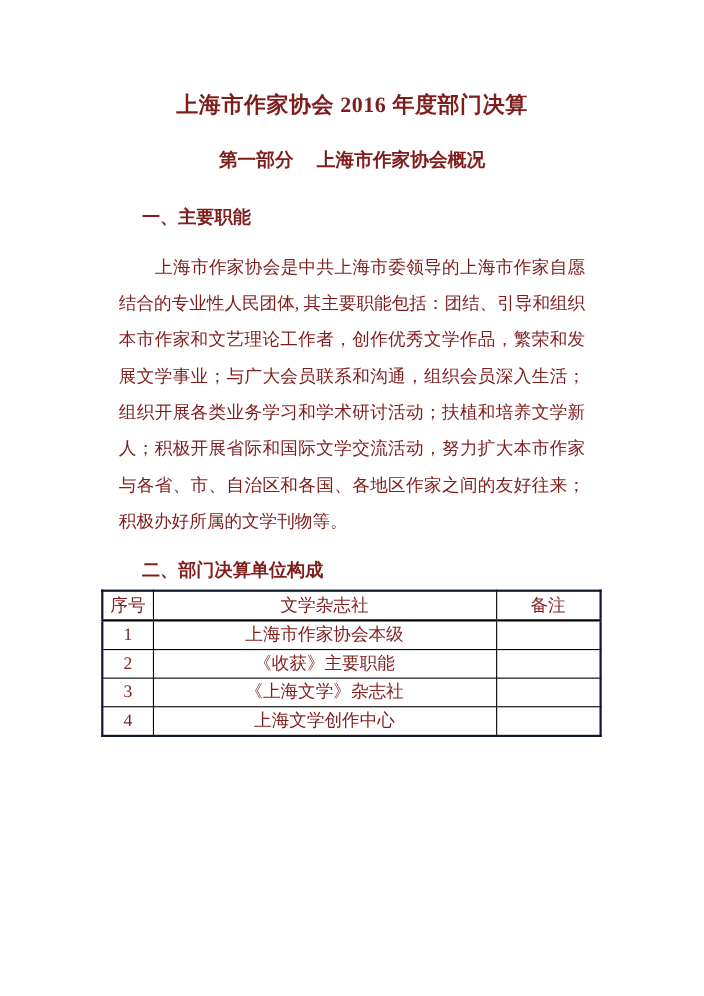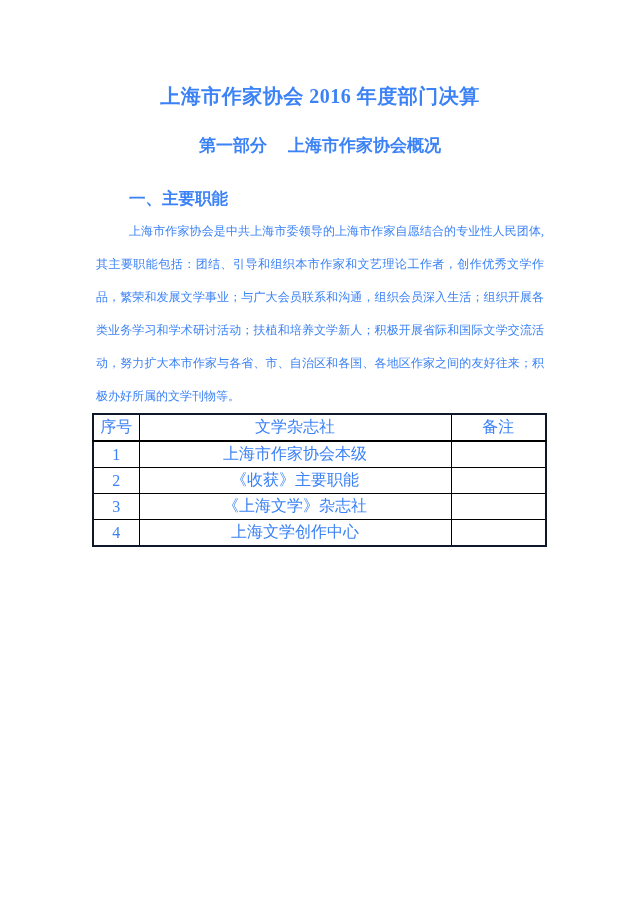--- a/index.html
+++ b/index.html
@@ -5,21 +5,21 @@
   html, body {
     margin: 0;
     padding: 0;
     background: #ffffff;
   }
   .page {
     position: relative;
     width: 640px;
     height: 679px;
     background: #ffffff;
-    color: #3b82f6;
+    color: #7f1d1d;
     overflow: hidden;
     font-family: "Liberation Serif", "DejaVu Serif", serif;
   }
   .content {
     padding: 80px 96px 0 96px;
   }
   .doc-title {
     font-family: "Liberation Serif", "DejaVu Serif", serif;
     font-size: 20px;
     line-height: 33px;
@@ -43,23 +43,23 @@
     font-size: 16.5px;
     line-height: 33px;
     font-weight: bold;
     text-indent: 33px;
     margin: 0;
   }
   .section-heading.first {
     margin-top: 20px;
   }
   .body-text {
-    margin: 0;
+    margin: 12px;
     font-family: "Liberation Serif", "DejaVu Serif", serif;
-    font-size: 12px;
+    font-size: 16px;
     line-height: 33px;
     text-indent: 33px;
     text-align: justify;
     text-justify: inter-character;
   }
   table.units {
     border-collapse: collapse;
     table-layout: fixed;
     width: 453px;
     margin-left: -4px;
@@ -95,20 +95,21 @@
 
     <div class="doc-part">
       <span>第一部分</span>
       <span>上海市作家协会概况</span>
     </div>
 
     <h2 class="section-heading first">一、主要职能</h2>
 
     <p class="body-text">上海市作家协会是中共上海市委领导的上海市作家自愿结合的专业性人民团体, 其主要职能包括：团结、引导和组织本市作家和文艺理论工作者，创作优秀文学作品，繁荣和发展文学事业；与广大会员联系和沟通，组织会员深入生活；组织开展各类业务学习和学术研讨活动；扶植和培养文学新人；积极开展省际和国际文学交流活动，努力扩大本市作家与各省、市、自治区和各国、各地区作家之间的友好往来；积极办好所属的文学刊物等。</p>
 
+    <h2 class="section-heading">二、部门决算单位构成</h2>
 
 
 
     <table class="units">
       <colgroup>
         <col class="c-index">
         <col class="c-name">
         <col class="c-remark">
       </colgroup>
       <thead>

